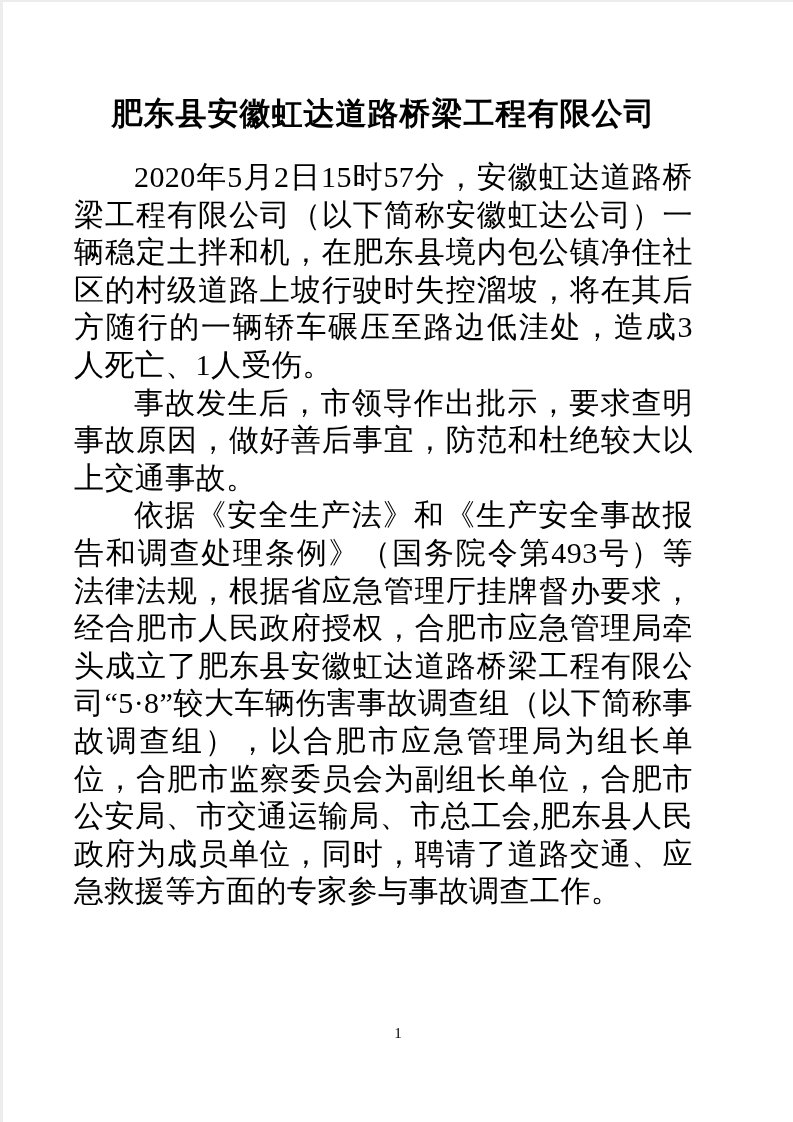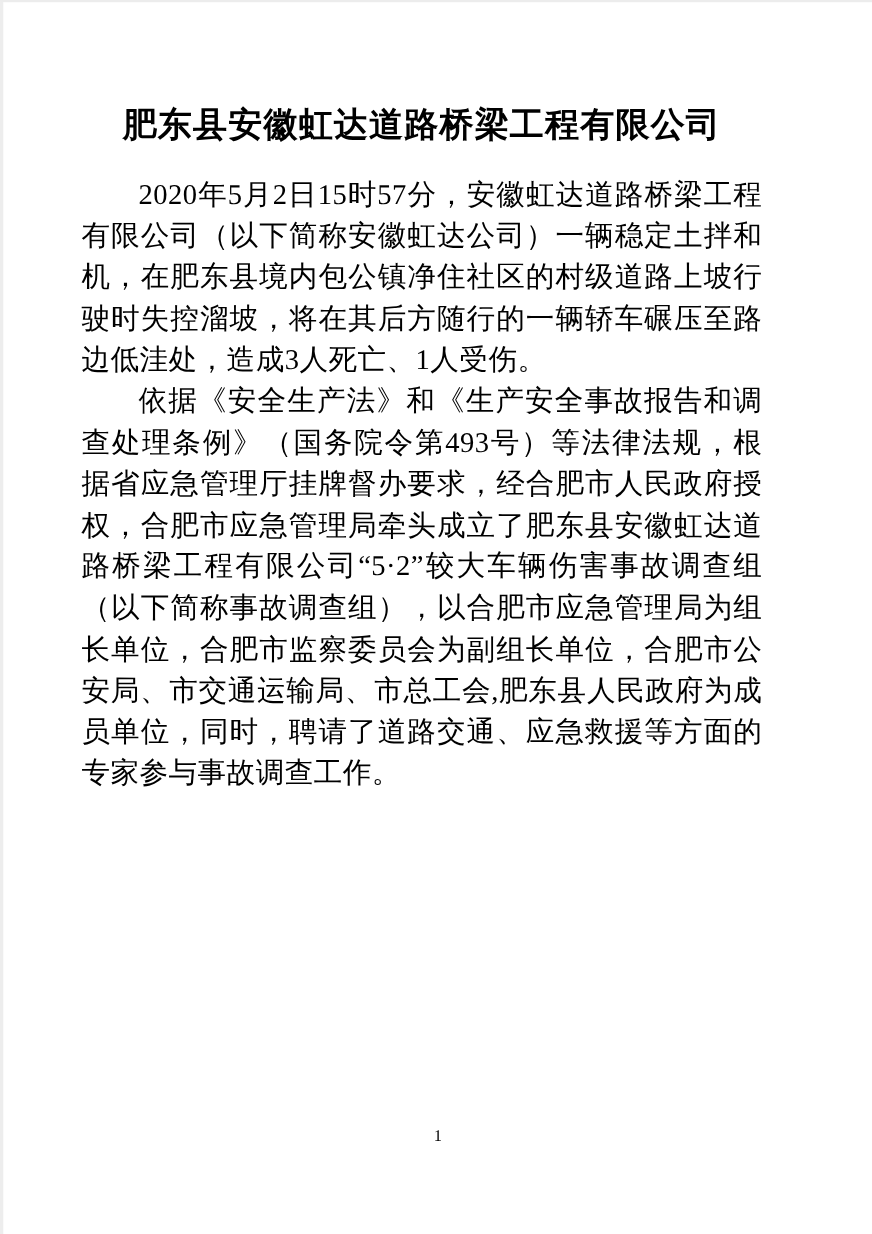--- a/index.html
+++ b/index.html
@@ -30,21 +30,21 @@
     letter-spacing: 1px;
     text-align: center;
     color: #000000;
   }
   .doc-title .title-line {
     display: block;
   }
   .para {
     margin: 0;
     font-family: "Liberation Serif", "DejaVu Serif", serif;
-    font-size: 26px;
+    font-size: 30px;
     line-height: 37.6px;
     text-align: justify;
     text-justify: inter-character;
     text-indent: 2em;
     letter-spacing: 0.4px;
     color: #000000;
     word-break: break-all;
   }
   .page-number {
     position: absolute;
@@ -59,16 +59,17 @@
 </style>
 </head>
 <body>
 
 <div class="page">
   <div class="content">
     <h1 class="doc-title">
       <span class="title-line">肥东县安徽虹达道路桥梁工程有限公司</span>
     </h1>
     <p class="para">2020年5月2日15时57分，安徽虹达道路桥梁工程有限公司（以下简称安徽虹达公司）一辆稳定土拌和机，在肥东县境内包公镇净住社区的村级道路上坡行驶时失控溜坡，将在其后方随行的一辆轿车碾压至路边低洼处，造成3人死亡、1人受伤。</p>
-    <p class="para">依据《安全生产法》和《生产安全事故报告和调查处理条例》（国务院令第493号）等法律法规，根据省应急管理厅挂牌督办要求，经合肥市人民政府授权，合肥市应急管理局牵头成立了肥东县安徽虹达道路桥梁工程有限公司“5·2”较大车辆伤害事故调查组（以下简称事故调查组），以合肥市应急管理局为组长单位，合肥市监察委员会为副组长单位，合肥市公安局、市交通运输局、市总工会,肥东县人民政府为成员单位，同时，聘请了道路交通、应急救援等方面的专家参与事故调查工作。</p>
+    <p class="para">事故发生后，市领导作出批示，要求查明事故原因，做好善后事宜，防范和杜绝较大以上交通事故。</p>
+    <p class="para">依据《安全生产法》和《生产安全事故报告和调查处理条例》（国务院令第493号）等法律法规，根据省应急管理厅挂牌督办要求，经合肥市人民政府授权，合肥市应急管理局牵头成立了肥东县安徽虹达道路桥梁工程有限公司“5·8”较大车辆伤害事故调查组（以下简称事故调查组），以合肥市应急管理局为组长单位，合肥市监察委员会为副组长单位，合肥市公安局、市交通运输局、市总工会,肥东县人民政府为成员单位，同时，聘请了道路交通、应急救援等方面的专家参与事故调查工作。</p>
   </div>
   <div class="page-number">1</div>
 </div>
 
 </body></html>

